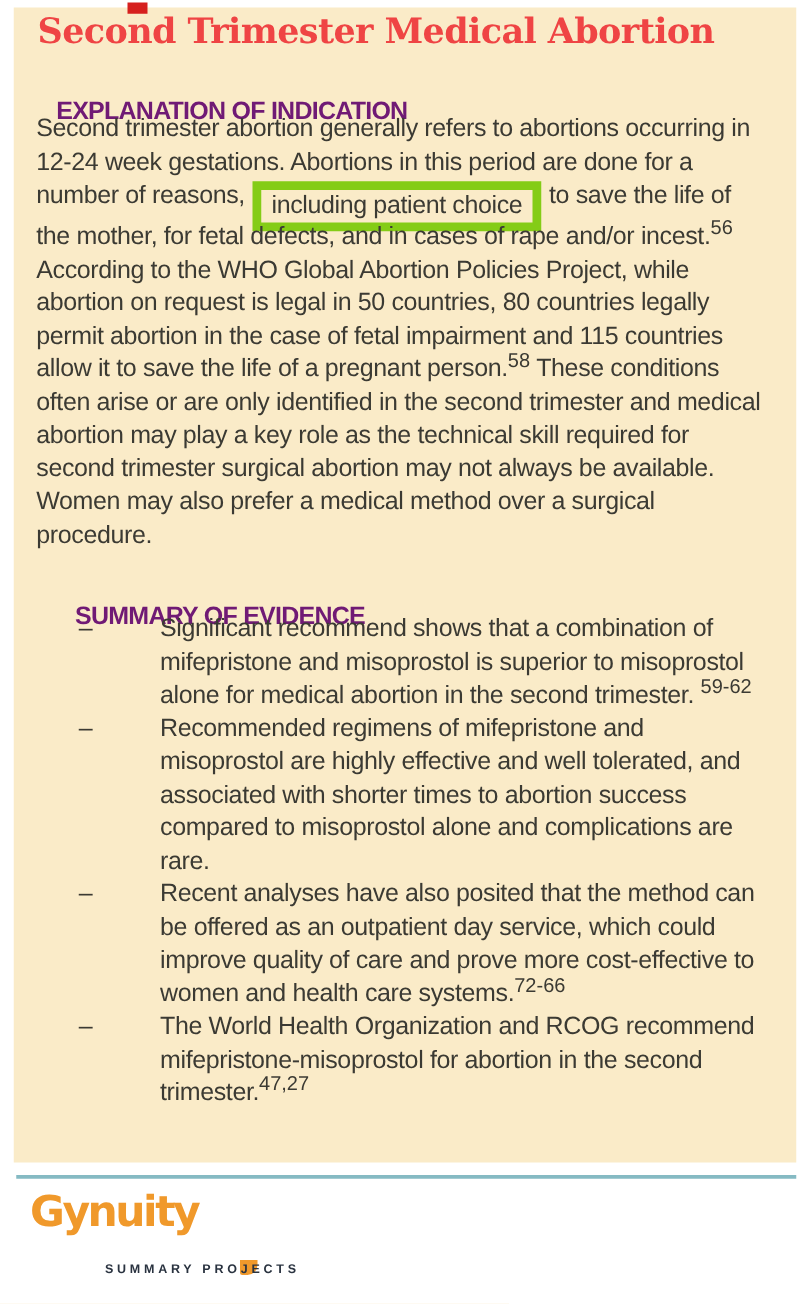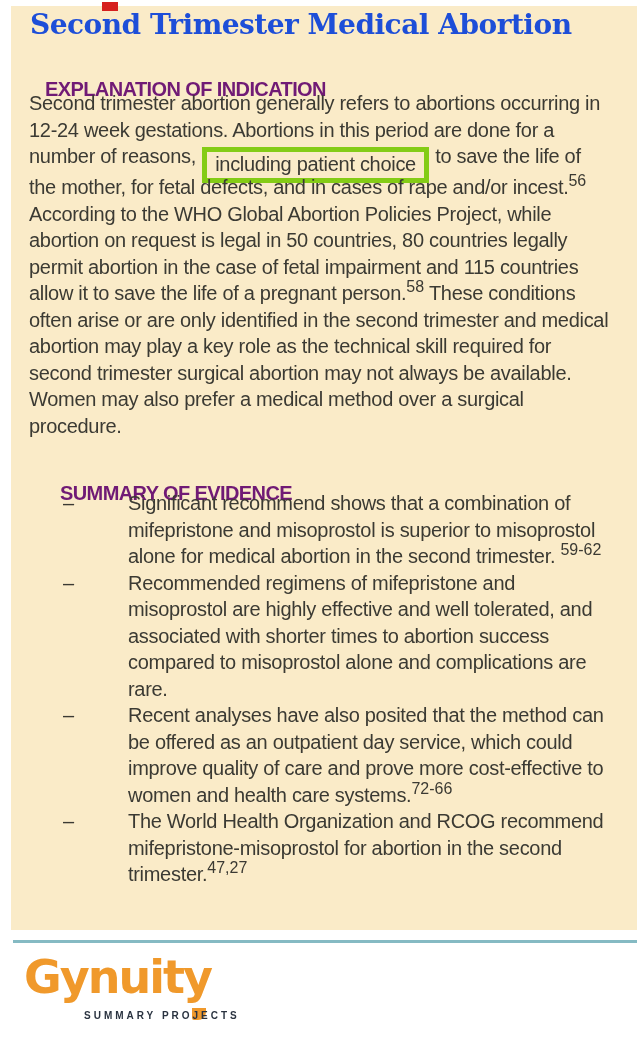--- a/index.html
+++ b/index.html
@@ -12,42 +12,42 @@
     background:#FAEBC8;
   }
   .red-fragment{
     position:absolute;left:102px;top:2px;width:16px;height:9px;
     background:#D6201E;
   }
   .doc-title{
     position:absolute;left:30px;top:8px;width:560px;
     font-family:"DejaVu Serif","Liberation Serif",serif;
     font-weight:700;font-size:28px;letter-spacing:-0.5px;
-    color:#1d4ed8;margin:0;
+    color:#ef4444;margin:0;
   }
   .section-heading{
     font-family:"Liberation Sans",sans-serif;font-weight:700;
     font-size:20px;letter-spacing:-0.6px;color:#701a75;margin:16px;
   }
   .h-explanation{position:absolute;left:29px;top:62px;}
   .h-summary{position:absolute;left:44px;top:466px;}
   .body-text{
     font-size:20px;line-height:26.5px;color:#3B3A33;
     letter-spacing:-0.3px;
   }
   .para{
     position:absolute;left:29px;top:90px;width:582px;margin:0;
   }
   sup.cite{
     font-size:16px;line-height:0;vertical-align:super;
     letter-spacing:0;color:#3B3A33;
   }
   .hl-box{
     display:inline-block;
-    border:5px solid #84cc16;
+    border:7px solid #84cc16;
     padding:0px 8px 1px 8px;
     margin:-9px 1px;
     vertical-align:-8px;
     line-height:25px;
   }
   .bullet-list{
     position:absolute;left:63px;top:490px;width:545px;
   }
   .bullet-row{display:flex;align-items:flex-start;}
   .bullet-marker{
@@ -57,21 +57,21 @@
   .bullet-body{flex:1;margin:0;}
   .divider{
     position:absolute;left:13px;top:940px;width:624px;height:3px;
     background:#85BAC3;
   }
   .logo{
     position:absolute;left:24px;top:952px;width:260px;height:86px;
   }
   .logo-word{
     font-family:"DejaVu Sans","Liberation Sans",sans-serif;
-    font-weight:700;font-size:46px;letter-spacing:-2px;
+    font-weight:700;font-size:34px;letter-spacing:-2px;
     color:#F0992B;margin:0;line-height:1.1;
   }
   .logo-tagline{
     position:absolute;left:60px;top:58px;
     font-size:10px;letter-spacing:3px;font-weight:700;
     color:#2A3340;white-space:nowrap;
   }
   .logo-tail{
     position:absolute;left:168px;top:56px;width:14px;height:12px;
     background:#F0992B;border-radius:0 0 8px 2px;

